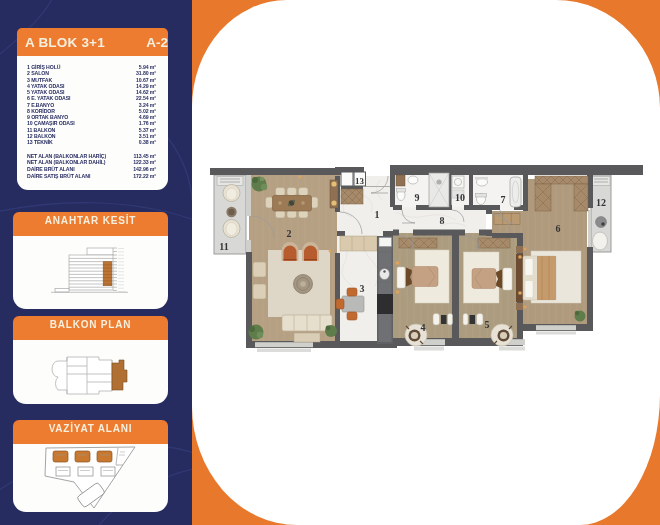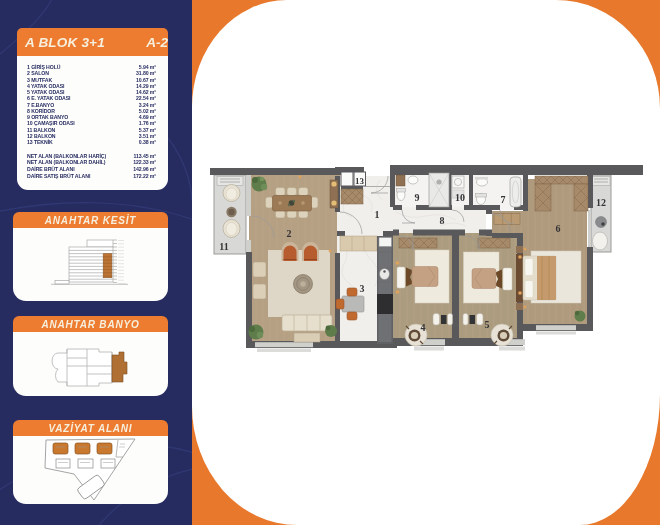--- a/index.html
+++ b/index.html
@@ -1,24 +1,24 @@
 <!DOCTYPE html>
 <html><head><meta charset="utf-8"><style>
 html,body{margin:0;padding:0;}
 body{width:660px;height:525px;position:relative;overflow:hidden;background:#fff;font-family:"Liberation Sans",sans-serif;}
 .side{position:absolute;left:0;top:0;width:192px;height:525px;background:#272c60;overflow:hidden;}
 .main{position:absolute;left:192px;top:0;width:468px;height:525px;background:#e8782c;}
 .mainwhite{position:absolute;left:0;top:0;width:468px;height:525px;background:#fff;border-radius:95px 104px 80px 105px / 107px 108px 131px 119px;}
 .card{position:absolute;}
-.chead{background:#ed7c30;color:#f6efdd;font-weight:bold;text-align:center;font-style:italic;}
+.chead{background:#ed7c30;color:#f6efdd;font-weight:bold;text-align:center;}
 .c1head{border-radius:5px 5px 0 0;height:28px;line-height:29px;font-size:13.5px;}
 .c1head .l{float:left;margin-left:8px;letter-spacing:.2px;}
 .c1head .r{float:right;}
 .cbody{background:#fdfdfc;}
-.shead{border-radius:6px 6px 0 0;height:16px;line-height:17px;font-size:10px;letter-spacing:.8px;}
+.shead{border-radius:6px 6px 0 0;height:24px;line-height:17px;font-size:10px;letter-spacing:.8px;}
 .list{position:relative;color:#272c60;font-size:5.2px;font-weight:bold;letter-spacing:-.1px;}
 .row{position:absolute;left:10px;right:12px;height:6px;}
 .row .n{position:absolute;left:0;top:0;}
 .row .v{position:absolute;right:0;top:0;}
 </style></head>
 <body>
 <div class="side">
 <svg width="192" height="525" style="position:absolute;left:0;top:0">
  <g fill="none" stroke="#333d7a" stroke-width="1.2" opacity="0.8">
   <path d="M-10,62 C28,32 52,8 58,-15"></path>
@@ -123,21 +123,21 @@
     <path d="M92.2,28.9h8.6M92.2,32.1h8.6M92.2,35.3h8.6M92.2,38.5h8.6M92.2,41.7h8.6M92.2,44.9h8.6M92.2,48.1h8.6" stroke="#8f5826" stroke-width="0.5"></path>
     <g stroke="#cdcdcd" stroke-width="0.5">
      <path d="M107,12.5h6M107,15.8h6M107,19.2h6M107,22.5h6M107,25.8h6M107,29.1h6M107,32.4h6M107,35.7h6M107,39h6M107,42.3h6M107,45.6h6M107,48.9h6M107,52.2h6M107,55.5h8"></path>
     </g>
    </g>
         </svg>
   </div>
 </div>
 
 <div class="card" style="left:13px;top:316px;width:155px;">
-  <div class="chead shead">ANAHTAR BANYO</div>
+  <div class="chead shead">BALKON PLAN</div>
   <div class="cbody" style="height:64px;border-radius:0 0 13px 13px;position:relative;" id="aplan">
    <svg width="155" height="64" viewBox="0 0 155 64">
           <g transform="translate(-2,0)">
     <g stroke="#b3b3b3" stroke-width="0.8" fill="#fff">
      <path d="M47,21 h9 v-4 h32 v3 h13 v31 h-13 v3 h-32 v-4 h-9 a6,8 0 0 1 0,-13 a6,8 0 0 1 0,-16 z"></path>
      <path d="M56,17 v37 M76,17 v37 M56,34 h45 M101,20 v31 M56,26 h20 M76,42 h25"></path>
     </g>
     <path d="M101,23 h7 v-3 h5 v10 h3 v12 h-4 v8 h-11 z" fill="#b06f33" stroke="#7d4d20" stroke-width="0.6"></path>
    </g>
         </svg>

